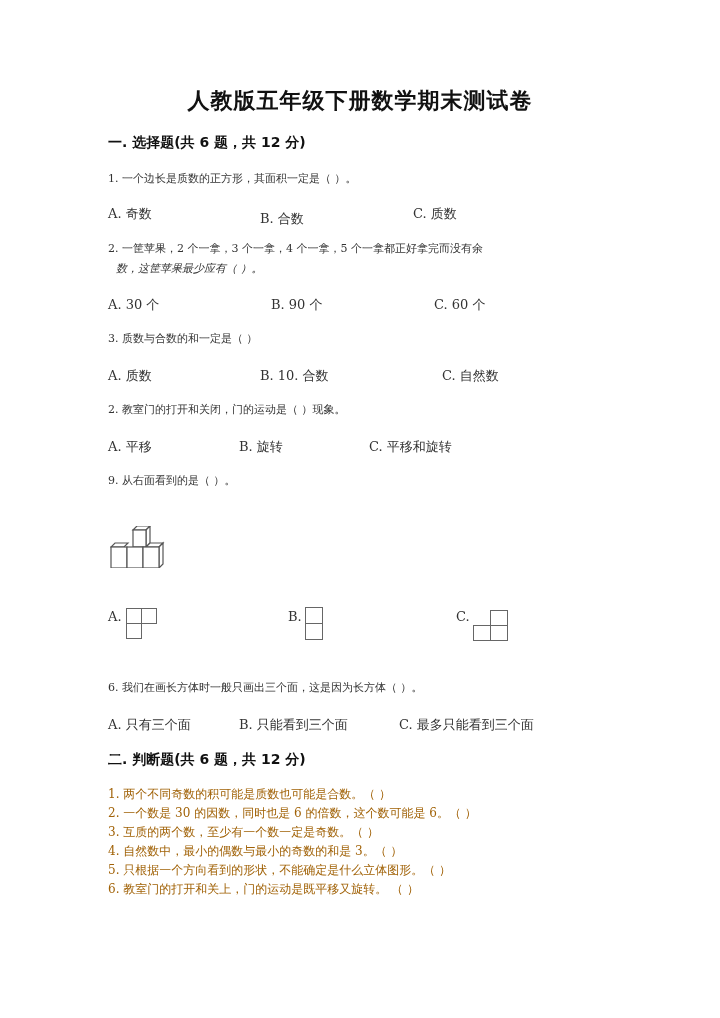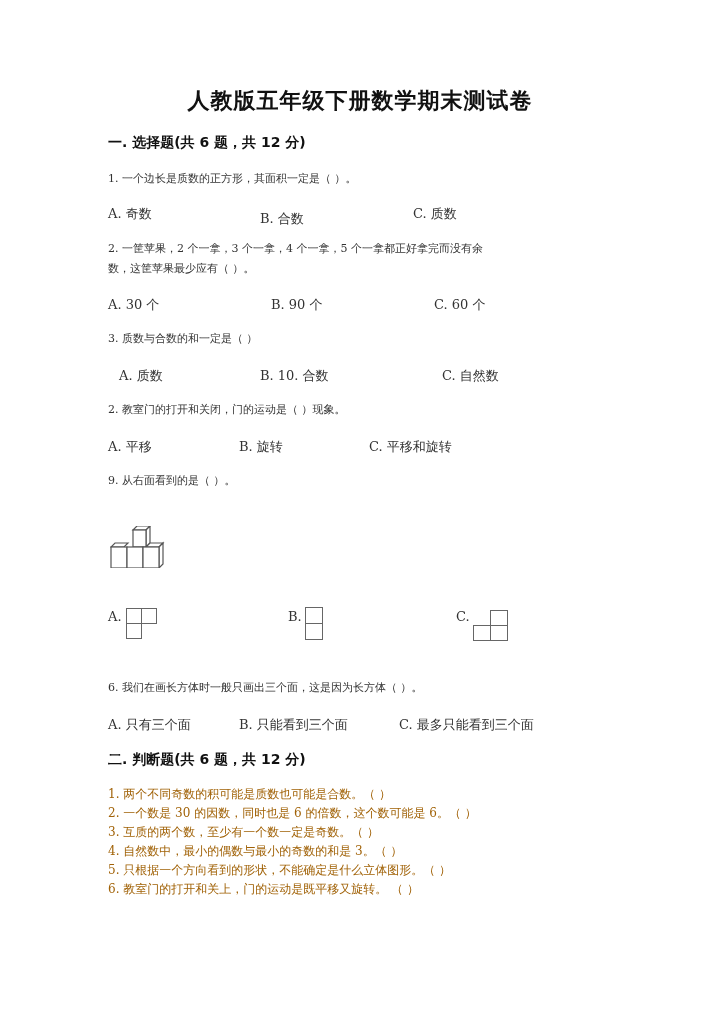--- a/index.html
+++ b/index.html
@@ -21,27 +21,27 @@
 <div class="abs title">人教版五年级下册数学期末测试卷</div>
 
 <div class="abs section" style="left:108px; top:134px;">一. 选择题(共 6 题，共 12 分)</div>
 
 <div class="abs q" style="left:108px; top:171px;">1. 一个边长是质数的正方形，其面积一定是（          ）。</div>
 <div class="abs opt" style="left:108px; top:205px;">A. 奇数</div>
 <div class="abs opt" style="left:260px; top:210px;">B. 合数</div>
 <div class="abs opt" style="left:413px; top:205px;">C. 质数</div>
 
 <div class="abs q" style="left:108px; top:241px;">2. 一筐苹果，2 个一拿，3 个一拿，4 个一拿，5 个一拿都正好拿完而没有余</div>
-<div class="abs q" style="left:108px; top:261px;">数，这筐苹果最少应有（      ）。</div>
+<div class="abs q" style="left:116px; top:261px;font-style:italic;">数，这筐苹果最少应有（      ）。</div>
 <div class="abs opt" style="left:108px; top:296px;">A. 30 个</div>
 <div class="abs opt" style="left:271px; top:296px;">B. 90 个</div>
 <div class="abs opt" style="left:434px; top:296px;text-align:center;">C. 60 个</div>
 
 <div class="abs q" style="left:108px; top:331px;">3. 质数与合数的和一定是（        ）</div>
-<div class="abs opt" style="left:108px; top:367px;margin-left:11px;">A. 质数</div>
+<div class="abs opt" style="left:108px; top:367px;">A. 质数</div>
 <div class="abs opt" style="left:260px; top:367px;">B. 10.  合数</div>
 <div class="abs opt" style="left:442px; top:367px;">C. 自然数</div>
 
 <div class="abs q" style="left:108px; top:402px;">2. 教室门的打开和关闭，门的运动是（        ）现象。</div>
 <div class="abs opt" style="left:108px; top:438px;">A. 平移</div>
 <div class="abs opt" style="left:239px; top:438px;">B. 旋转</div>
 <div class="abs opt" style="left:369px; top:438px;">C. 平移和旋转</div>
 
 <div class="abs q" style="left:108px; top:473px;">9. 从右面看到的是（         ）。</div>
 

